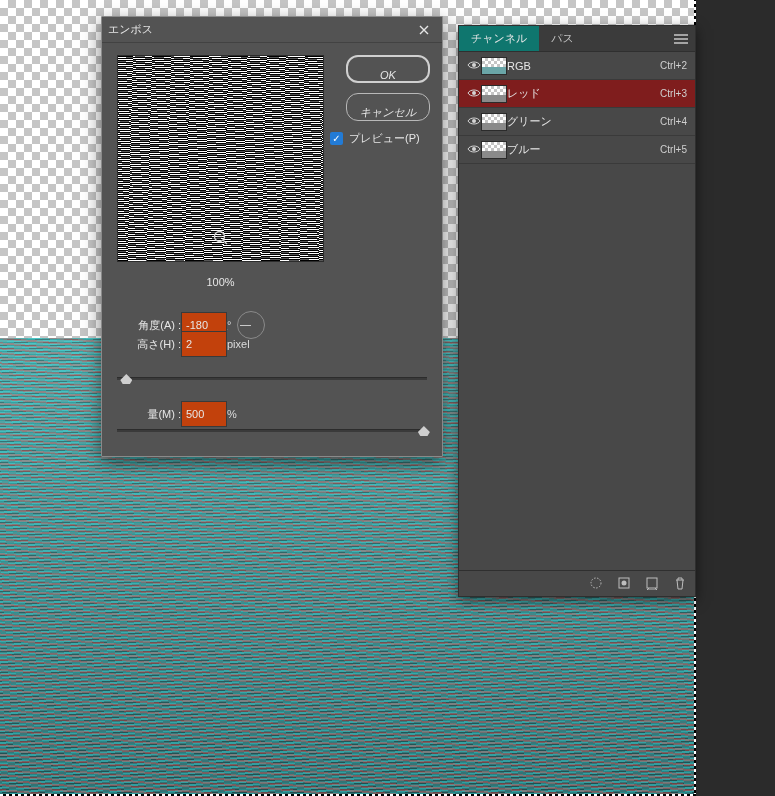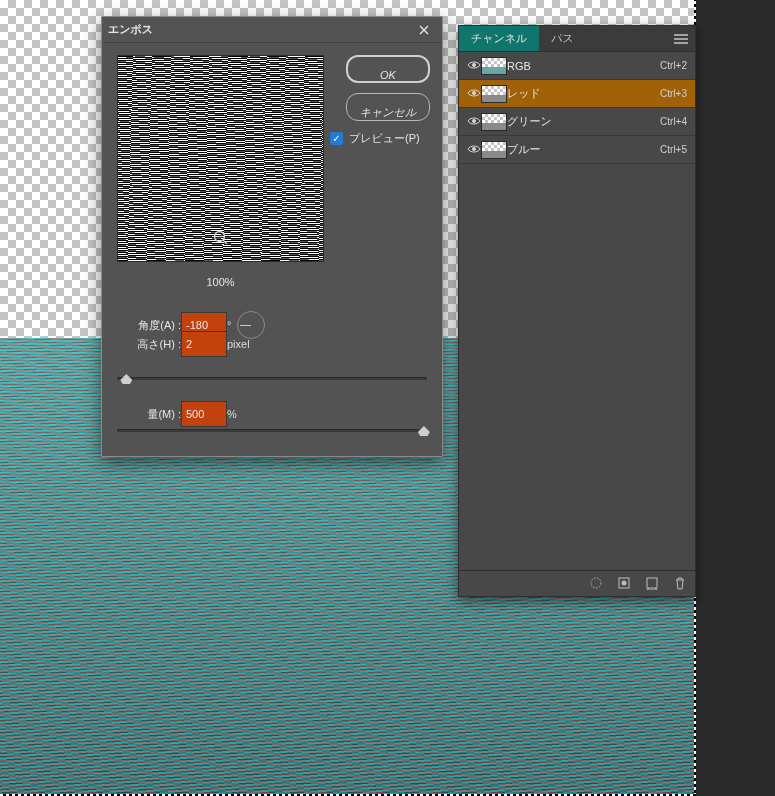--- a/index.html
+++ b/index.html
@@ -49,21 +49,21 @@
   .dialog {
     position:absolute; left:101px; top:16px; width:342px; height:441px;
     background:#535353; border:1px solid #8a8a8a;
     box-shadow: 0 6px 18px rgba(0,0,0,0.5);
     border-radius:1px;
   }
   .titlebar {
     height:26px; background:#535353; border-bottom:1px solid #424242;
     display:flex; align-items:center; padding:0 6px; justify-content:space-between;
   }
-  .titlebar .title { color:#e6e6e6;font-weight:bold; }
+  .titlebar .title { color:#e6e6e6; }
   .close-btn {
     width:24px; height:20px; display:flex; align-items:center; justify-content:center;
     color:#e6e6e6; cursor:pointer;
   }
   .close-btn svg { width:10px; height:10px; }
   .body-area { position:relative; padding:10px 12px 12px 12px; height:calc(100% - 26px); }
   .preview-box {
     position:absolute; left:15px; top:12px; width:207px; height:207px;
     border:1px solid #2c2c2c; background:#bdbdbd;
     overflow:hidden;
@@ -148,21 +148,21 @@
   .tab { padding:0 12px; display:flex; align-items:center; color:#c8c8c8; cursor:pointer;}
   .tab.active { background:#0f766e; color:#e6e6e6; }
   .panel-menu { margin-left:auto; width:28px; display:flex; align-items:center; justify-content:center; }
   .panel-menu svg { width:14px; height:10px; }
 
   .ch-list { flex:1; overflow:hidden; }
   .ch-item {
     height:28px; display:flex; align-items:center; padding:0 8px;
     border-bottom:1px solid #3a3a3a; cursor:pointer;
   }
-  .ch-item.selected { background:#a16207; }
+  .ch-item.selected { background:#7f1d1d; }
   .eye { width:14px; text-align:center; color:#d4d4d4; }
   .thumb {
     width:26px; height:18px; border:1px solid #2b2b2b; background:#fff; position:relative; overflow:hidden;
   }
   .thumb.checker-thumb {
     background:
       linear-gradient(45deg,#c5c5c5 25%,transparent 25%,transparent 75%,#c5c5c5 75%),
       linear-gradient(45deg,#c5c5c5 25%,transparent 25%,transparent 75%,#c5c5c5 75%);
     background-color:#fff; background-size:6px 6px; background-position:0 0,3px 3px;
   }

